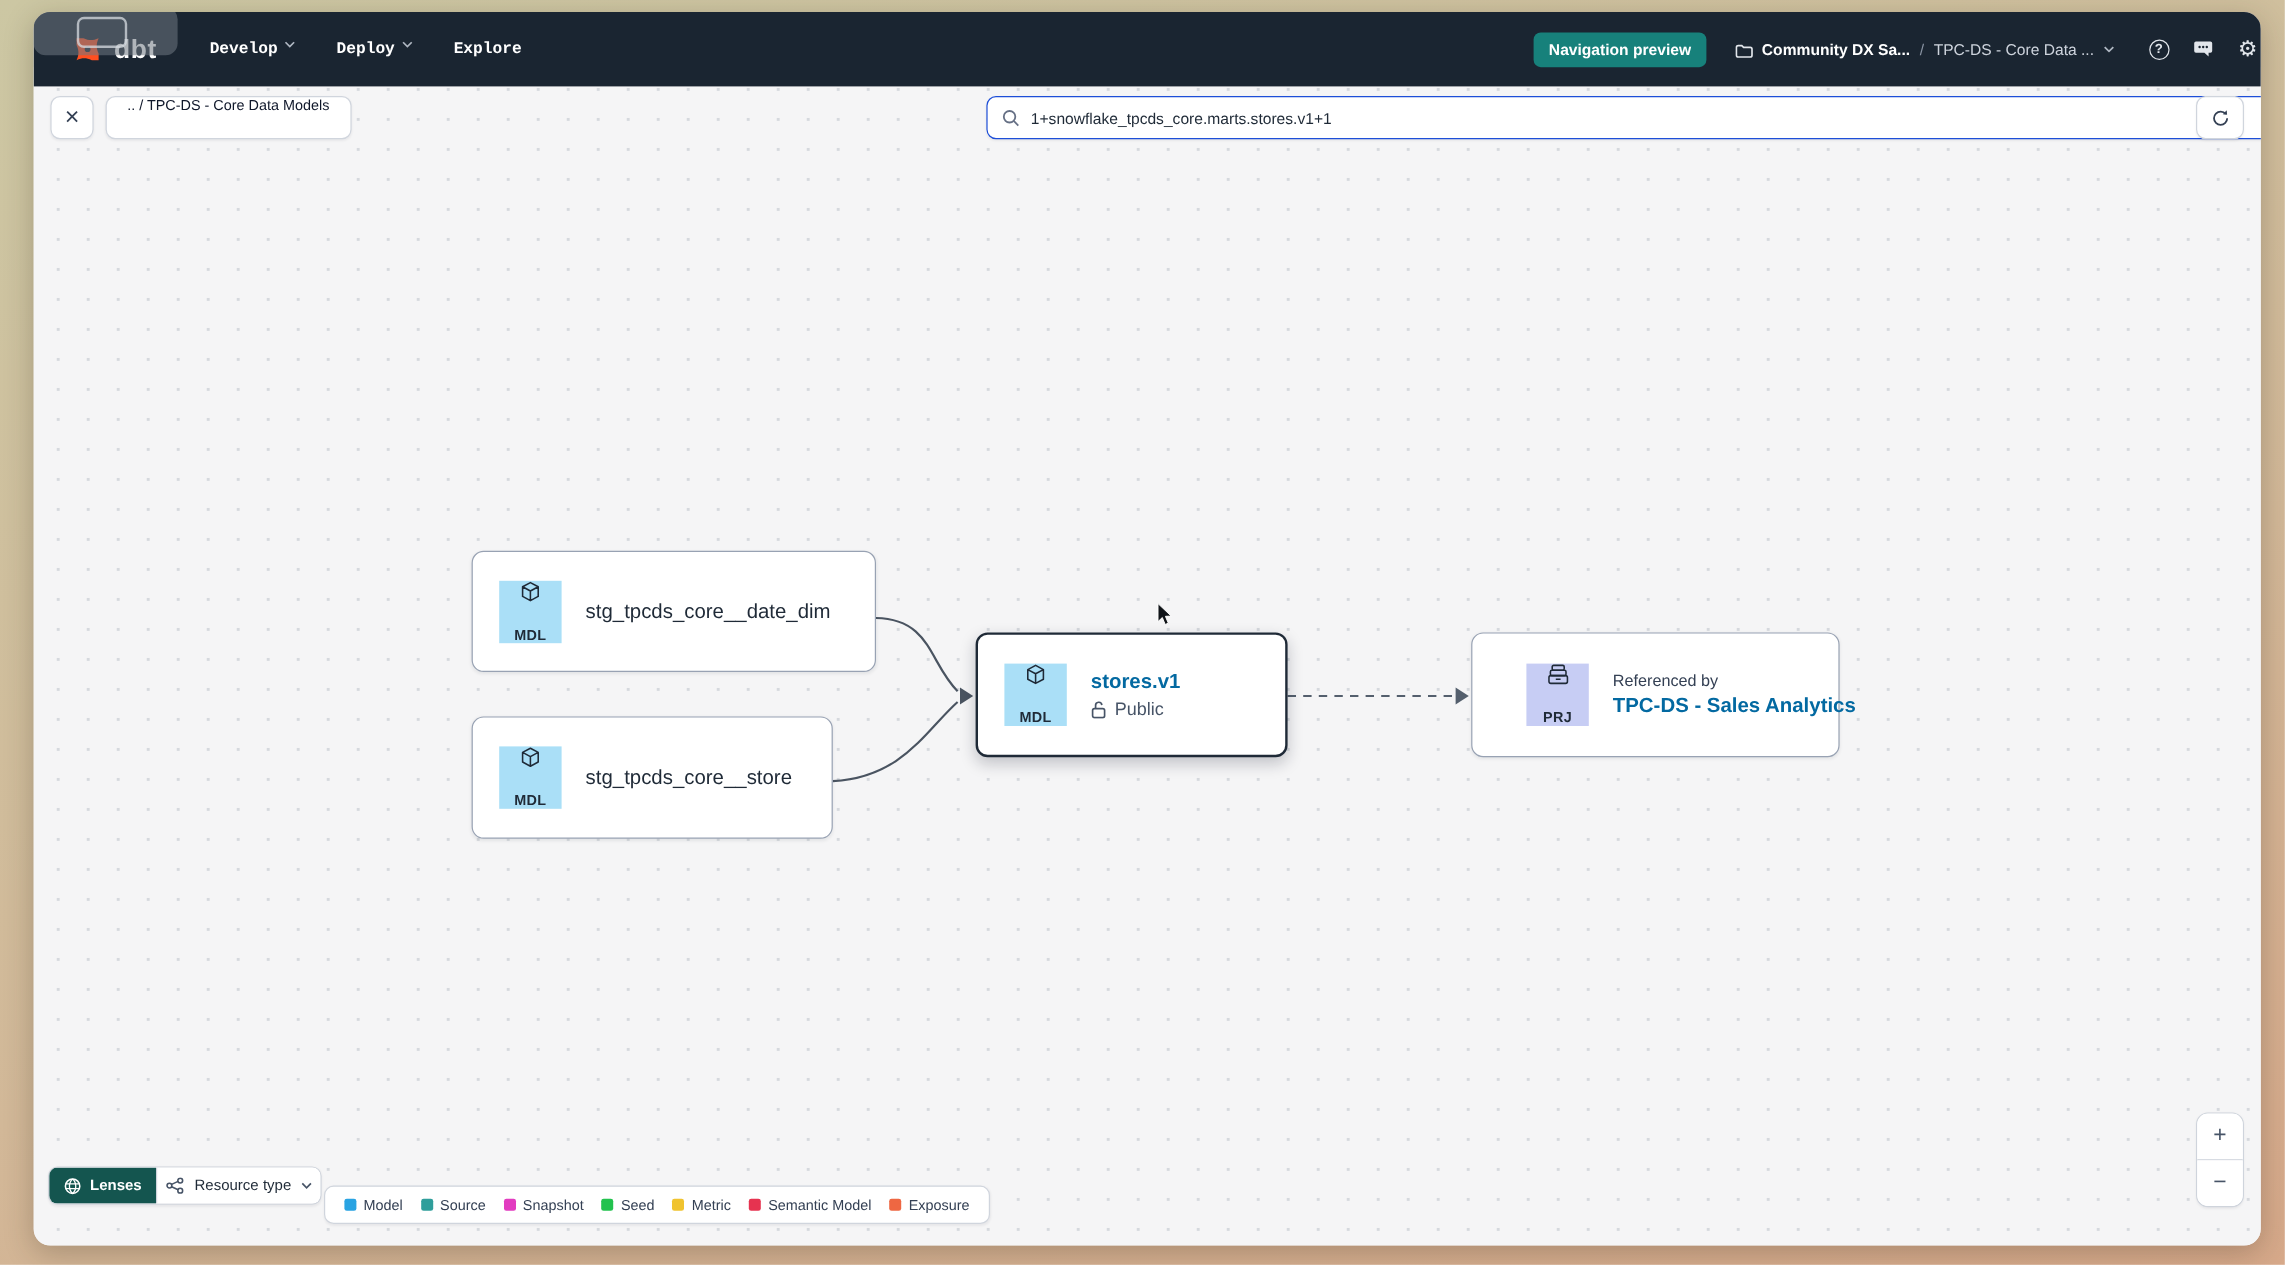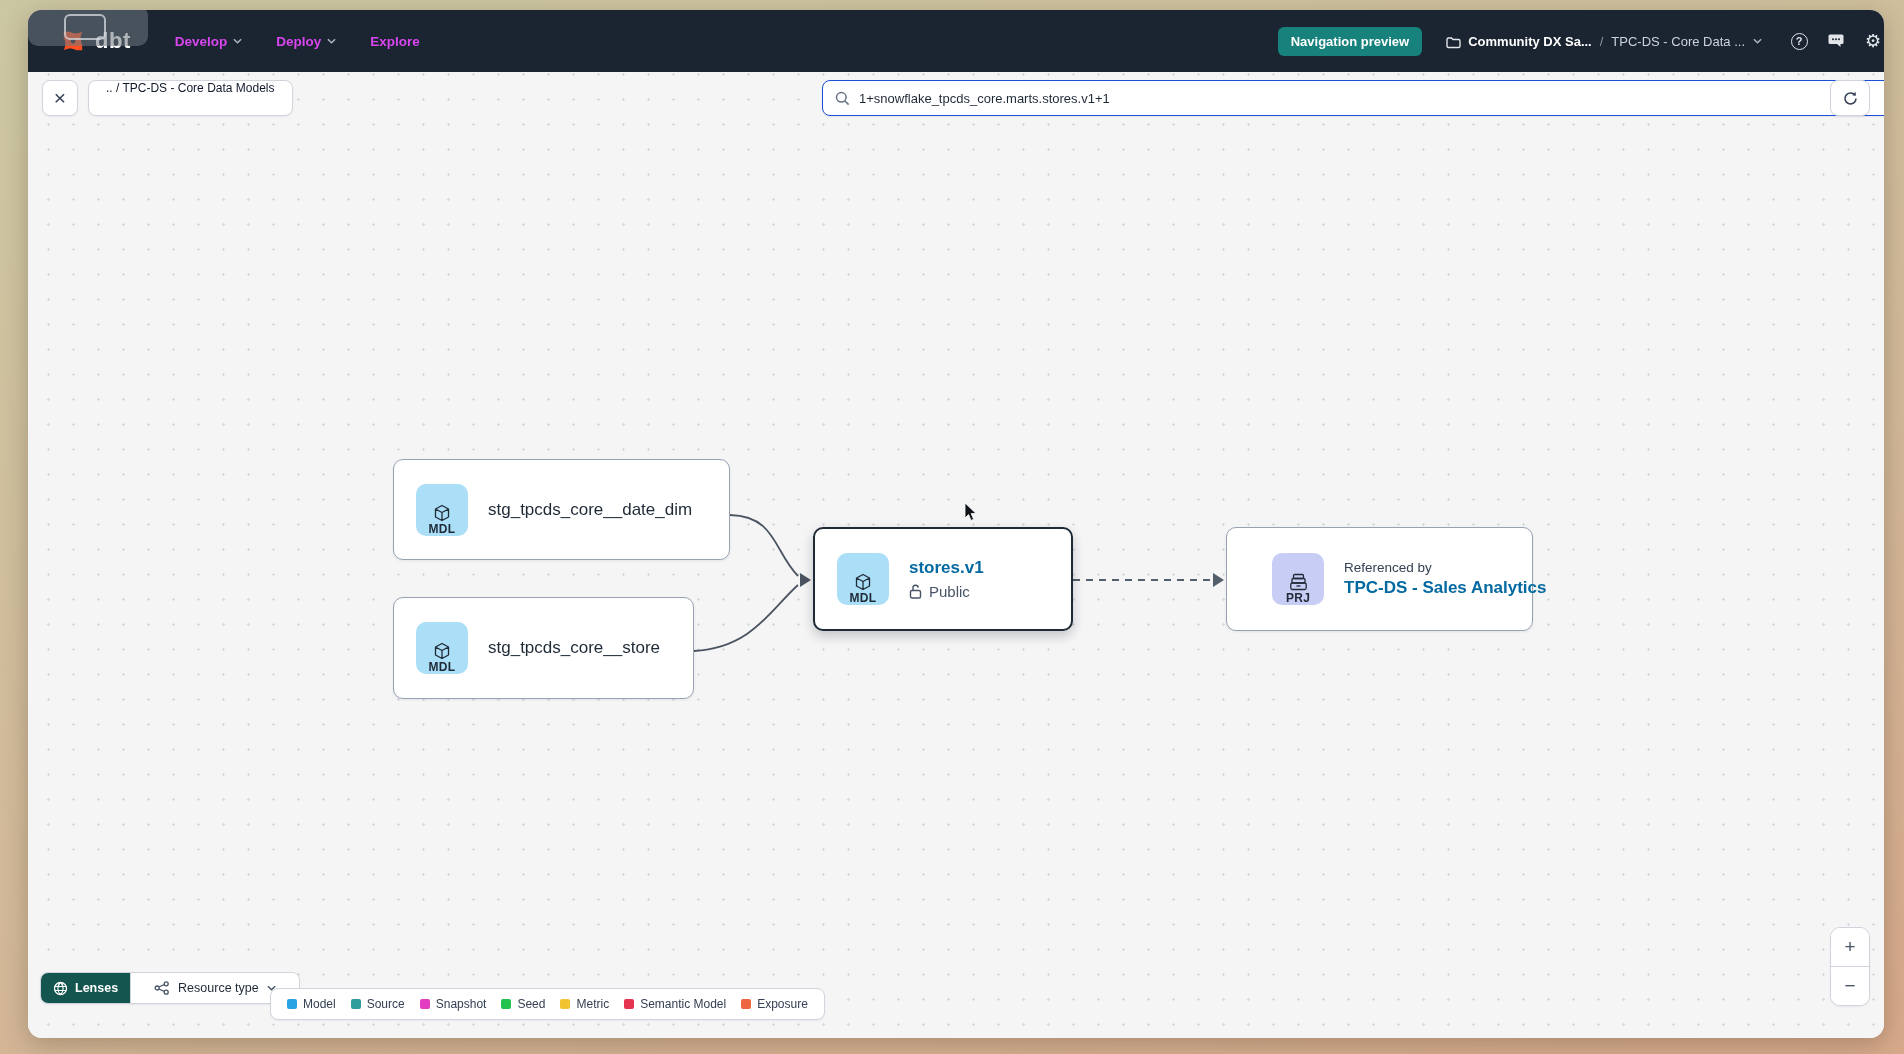--- a/index.html
+++ b/index.html
@@ -11,21 +11,21 @@
     background:#f5f5f6; border-radius:14px; overflow:hidden;
     box-shadow:0 6px 24px rgba(40,30,20,.25); }
 
   
   .topnav { position:absolute; left:0; top:0; right:0; height:62px; background:#1a2531;
     display:flex; align-items:center; padding:0 0; z-index:30; }
   .brand { display:flex; align-items:center; gap:7px; margin-left:30px; }
   .brand-mark { width:30px; height:30px; position:relative; }
   .brand-text { color:#fff; font-weight:bold; font-size:22px; letter-spacing:.5px; }
   .nav-menus { display:flex; align-items:center; gap:34px; margin-left:44px; }
-  .nav-item { color:#d946ef; font-size:13.5px; font-weight:bold; display:flex; align-items:center; gap:6px; cursor:pointer; }
+  .nav-item { color:#ffffff; font-size:13.5px; font-weight:bold; display:flex; gap:6px; cursor:pointer;font-family:Liberation Mono, monospace; }
   .chev { width:9px; height:6px; }
   .nav-right { margin-left:auto; display:flex; align-items:center; gap:16px; }
   .preview-badge { background:#17817b; color:#fff; font-size:13px; font-weight:bold;
     padding:7px 13px; border-radius:6px; }
   .nav-breadcrumb { display:flex; align-items:center; gap:8px; margin-left:8px; }
   .nav-project { color:#fff; font-size:13px; font-weight:bold; display:flex; align-items:flex-end; gap:7px; }
   .nav-sep { color:#8a94a3; font-size:13px; }
   .nav-section { color:#cdd3dc; font-size:13px; }
   .nav-icons { display:flex; align-items:center; gap:15px; margin-left:10px; }
   .icon-btn { width:22px; height:22px; display:flex; align-items:center; justify-content:center;
@@ -57,22 +57,22 @@
     font-style:italic; }
   .refresh-btn { left:1802px; top:70px; width:40px; height:36px; background:#fff; border:1px solid #d0d5dd;
     border-radius:8px; display:flex; align-items:center; justify-content:center; cursor:pointer;
     box-shadow:0 1px 2px rgba(16,24,40,.06); }
 
   
   .node { position:absolute; background:#fff; border:1px solid #98a2b3; border-radius:10px;
     display:flex; align-items:center; padding:0 22px; gap:20px; z-index:10; cursor:pointer;
     box-shadow:0 1px 3px rgba(16,24,40,.08); }
   .node.selected { border:2px solid #1f2a37; box-shadow:0 5px 12px rgba(16,24,40,.22); }
-  .node-icon { width:52px; height:52px; border-radius:10px; display:flex; flex-direction:column;
-    align-items:center; justify-content:flex-end; gap:0; flex:none; }
+  .node-icon { width:52px; height:52px; border-radius:0; display:flex; flex-direction:column;
+    align-items:center; justify-content:space-between; gap:0; flex:none; }
   .node-icon.model { background:#aadff7; }
   .node-icon.project { background:#c7cdf4;margin-left:23px; }
   .node-icon .badge { font-size:12px; font-weight:bold; color:#1f2a37; letter-spacing:.3px; }
   .node-label { font-size:17px; color:#1f2a37; font-weight:500; white-space:nowrap; }
   .node-title { font-size:17px; color:#0369a1; font-weight:bold; white-space:nowrap; }
   .node-sub { display:flex; align-items:center; gap:7px; margin-top:5px; color:#475467; font-size:15px; }
   .node-kicker { font-size:13.5px; color:#344054; font-weight:500; }
   .n-date-dim { left:365px; top:449px; width:337px; height:101px; }
   .n-store   { left:365px; top:587px; width:301px; height:102px; }
   .n-stores  { left:785px; top:517px; width:260px; height:104px; }
@@ -80,21 +80,21 @@
 
   .edges { position:absolute; left:0; top:0; width:1856px; height:1028px; z-index:5; pointer-events:none; }
 
   
   .footer-pill { position:absolute; left:12px; bottom:34px; height:32px; display:flex; align-items:stretch;
     border:1px solid #cfd4dc; border-radius:8px; overflow:hidden; z-index:20; background:#fff;
     box-shadow:0 1px 2px rgba(16,24,40,.06); }
   .lenses-seg { background:#14554f; color:#fff; display:flex; align-items:center; gap:7px;
     padding:0 12px; font-size:12.5px; font-weight:bold; cursor:pointer; }
   .resource-seg { background:#fff; color:#1f2a37; display:flex; align-items:center; gap:8px;
-    padding:0 23px; font-size:12.5px; font-weight:500; cursor:pointer; border-left:1px solid #cfd4dc; }
+    padding:0 7px; font-size:12.5px; font-weight:500; cursor:pointer; border-left:1px solid #cfd4dc; }
   .legend-box { position:absolute; left:242px; bottom:18px; height:32px; background:#fff;
     border:1px solid #d0d5dd; border-radius:8px; display:flex; align-items:center; gap:15px;
     padding:0 16px; z-index:20; box-shadow:0 1px 2px rgba(16,24,40,.06); }
   .legend-item { display:flex; align-items:center; gap:6px; font-size:12px; color:#344054; font-weight:500; }
   .legend-swatch { width:10px; height:10px; border-radius:2px; flex:none; }
 
   .zoom-ctrl { position:absolute; right:14px; bottom:32px; width:40px; background:#fff;
     border:1px solid #cfd4dc; border-radius:10px; overflow:hidden; z-index:20;
     box-shadow:0 1px 2px rgba(16,24,40,.06); }
   .zoom-btn { width:100%; height:38px; display:flex; align-items:center; justify-content:center;

